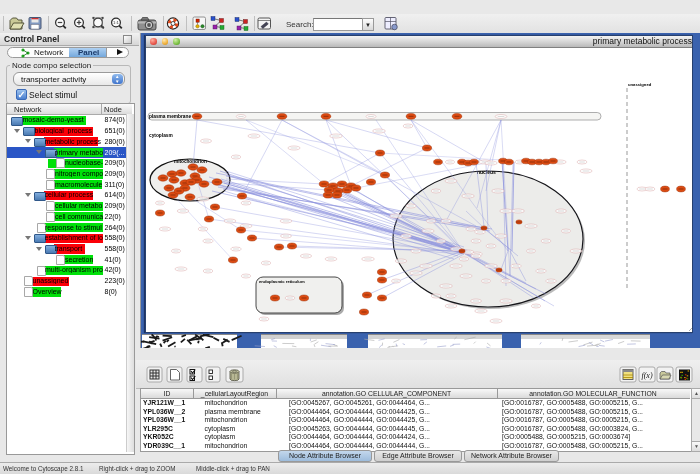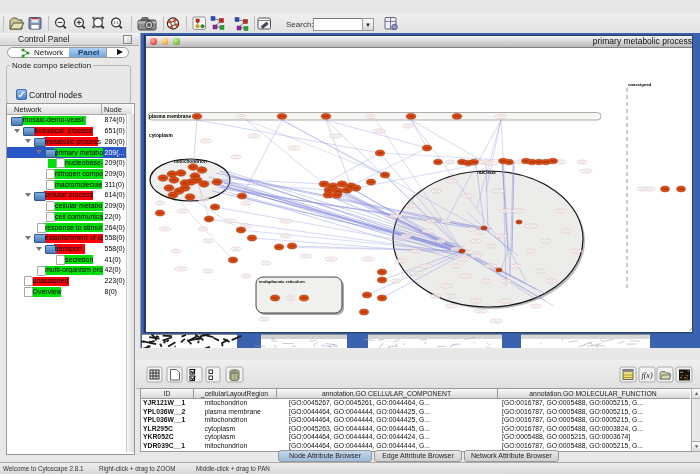--- a/index.html
+++ b/index.html
@@ -17,21 +17,21 @@
 #toolbar{left:0;top:14px;width:700px;height:19px;background:linear-gradient(#f0f0f0,#e2e2e2);border-bottom:1px solid #8a93a8;}
 .tsep{top:2px;width:1px;height:15px;background:#c0c0c0;}
 #search-lab{left:286px;top:5.5px;font-size:8px;color:#333;}
 #search-box{left:313px;top:3.5px;width:49px;height:11px;background:#fff;border:1px solid #999;border-top-color:#777;}
 #search-drop{left:362px;top:3.5px;width:10px;height:11px;background:linear-gradient(#fdfdfd,#d8d8d8);border:1px solid #999;font-size:6px;text-align:center;line-height:12px;color:#222;}
 
 #desktop{left:140px;top:33px;width:560px;height:430px;background:#3a62ae;}
 
 #cpanel{left:0;top:33px;width:140px;height:429px;background:#e8e8e8;border-right:1px solid #9a9a9a;}
 #cp-head{left:0;top:0;width:139px;height:12px;background:linear-gradient(#f2f2f2,#d6d6d6);border-bottom:1px solid #aaa;}
-#cp-head span{font-size:8.5px;color:#222;position:absolute;left:18px;top:1px;}
+#cp-head span{font-size:8.5px;color:#222;position:absolute;left:4px;top:1px;font-weight:bold;}
 #cp-tabs{left:7px;top:13.5px;width:120px;height:9.5px;background:#fdfdfd;border:1px solid #9a9a9a;border-radius:5.5px;overflow:hidden;}
 #tab-mosaic{position:absolute;left:61px;top:0;width:37px;height:9.5px;background:linear-gradient(#aed0f2,#74a8dc);}
 #cp-tabs .lab{position:absolute;top:0.5px;font-size:8px;color:#222;}
 #groupbox{left:6px;top:32px;width:123px;height:37px;border:1px solid #b8b8b8;border-radius:3px;}
 #gb-label{left:10px;top:28px;font-size:8px;color:#222;background:#e8e8e8;padding:0 2px;}
 #combo{left:13px;top:39px;width:110px;height:12px;background:linear-gradient(#ffffff,#e8e8e8);border:1px solid #9a9a9a;border-radius:6px;}
 #combo span{position:absolute;left:7px;top:1.5px;font-size:8px;color:#111;}
 #combo .step{position:absolute;right:1.5px;top:1px;width:10.5px;height:10px;border-radius:3.5px;background:linear-gradient(#92bcee,#3f74cc);color:#fff;font-size:4.5px;line-height:5px;text-align:center;}
 #checkbox{left:16px;top:55.5px;width:9px;height:9px;border-radius:2px;background:linear-gradient(#9cc2ee,#4a7fd0);border:1px solid #3a6ab8;color:#fff;font-size:9.5px;line-height:9px;text-align:center;font-weight:bold;}
 #check-lab{left:29px;top:57px;font-size:8.5px;color:#111;}
@@ -700,22 +700,26 @@
     <svg class="abs" style="left:21px;top:15px" width="10" height="10" id="nettabicon">
         <circle cx="2" cy="2" r="1.6" fill="#22aa22"></circle>
         <circle cx="7" cy="5" r="1.6" fill="#22aa22"></circle>
         <circle cx="2" cy="8" r="1.6" fill="#22aa22"></circle>
         <path d="M2 2 L7 5 L2 8" fill="none" stroke="#117711" stroke-width="0.8"></path>
       </svg>
     <div class="abs" style="left:106px;top:14px;width:1px;height:10px;background:#9a9a9a;"></div>
     <div class="abs" style="left:117px;top:15.5px;width:0;height:0;border-top:3.8px solid transparent;border-bottom:3.8px solid transparent;border-left:6.5px solid #111;"></div>
     <div id="groupbox" class="abs"></div>
     <div id="gb-label" class="abs">Node compo selection</div>
+    <div id="combo" class="abs">
+        <span>transporter activity</span>
+        <div class="step">▲<br>▼</div>
+      </div>
     <div id="checkbox" class="abs">✓</div>
-    <div id="check-lab" class="abs">Control nodes</div>
+    <div id="check-lab" class="abs">Select stimul</div>
     <div id="treebox" class="abs">
       <div id="tree-head">
           <span class="c1">Network</span>
           <span class="c2">Node</span>
           <div class="div"></div>
         </div>
       <div id="treerows">
           <div class="trow" style="top:11px;">
             <div class="bg bg-g" style="left:15px;width:64px;position:absolute;top:0.8px;height:9.2px;"></div>
             <div class="foldr" style="left:4px;"></div>

